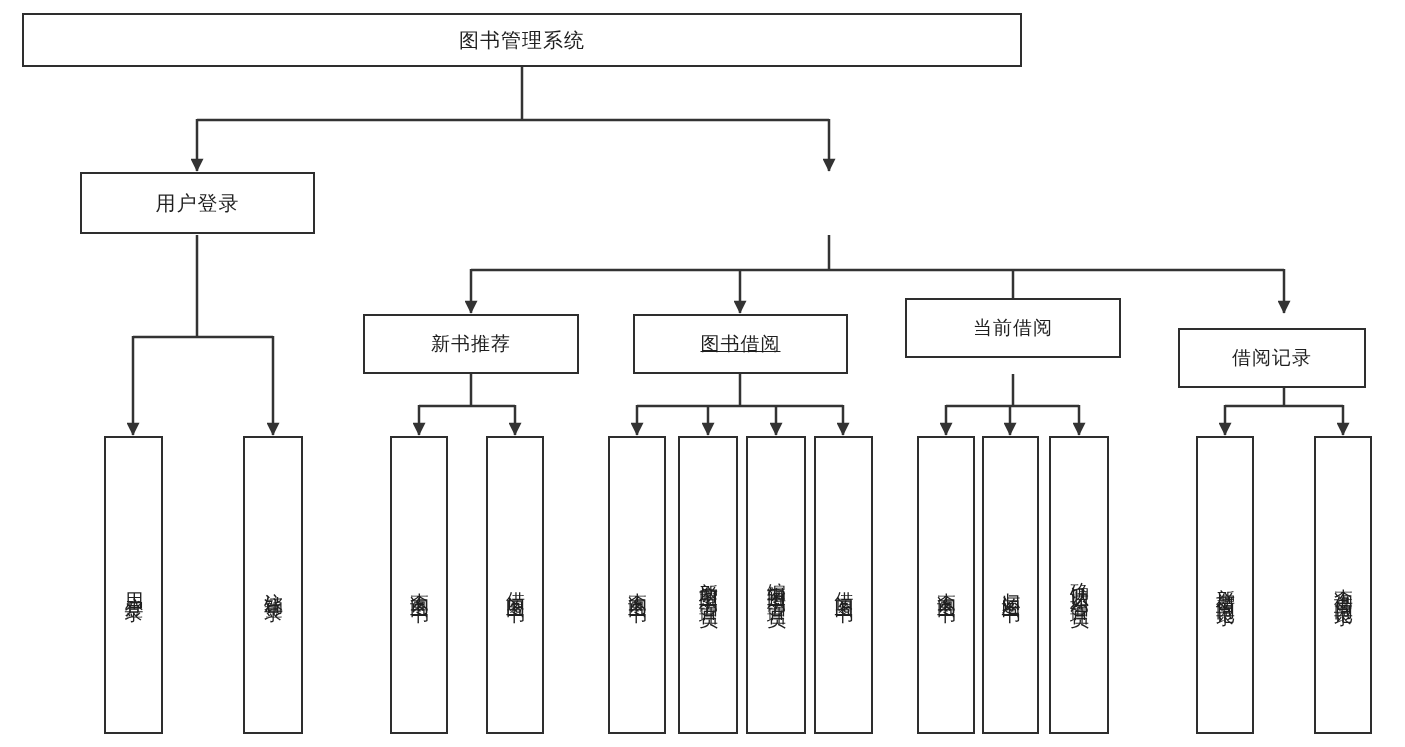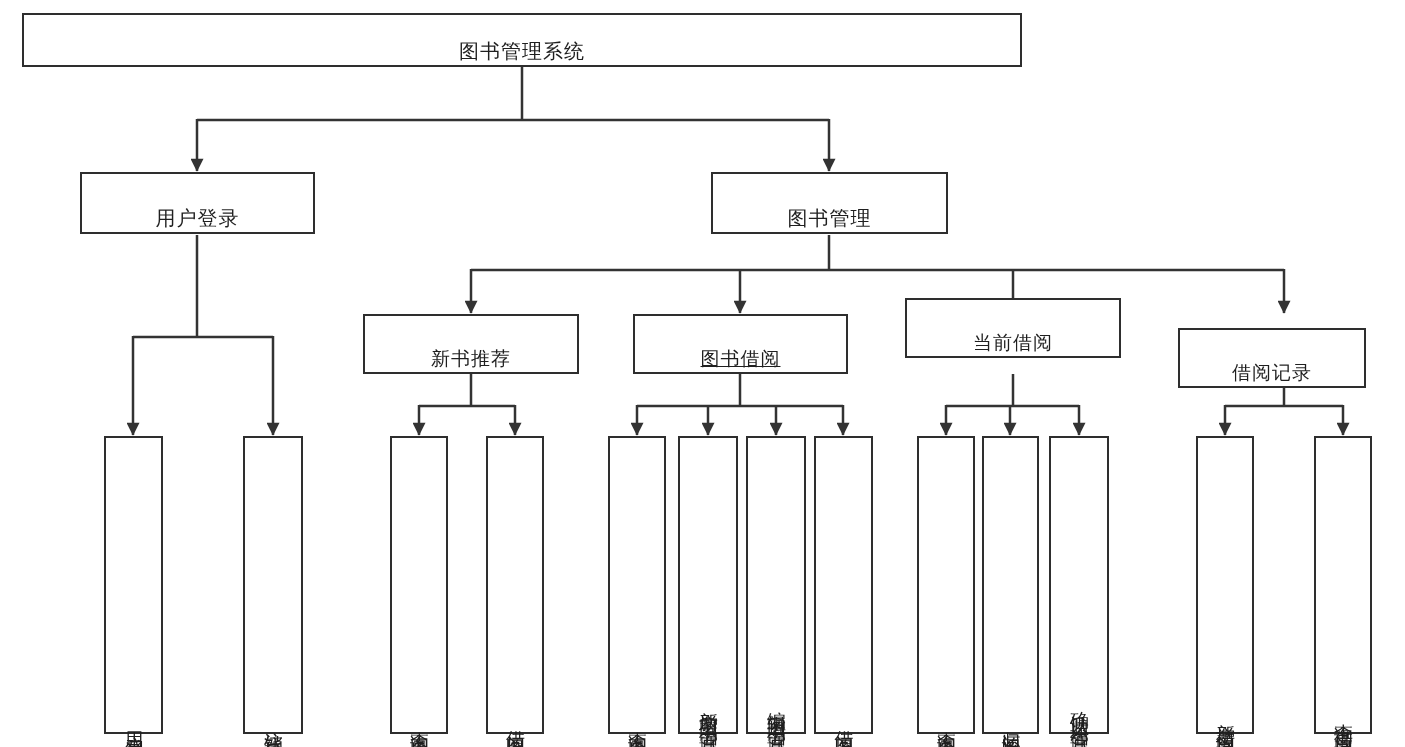--- a/index.html
+++ b/index.html
@@ -35,21 +35,21 @@
   .connector-layer marker path{
     fill:var(--line);
     stroke:none;
   }
   .box{
     position:absolute;
     box-sizing:border-box;
     border:2px solid var(--border);
     background:var(--background);
     display:flex;
-    align-items:flex-end;
+    align-items:center;
     justify-content:center;
     color:var(--text);
   }
   .hlabel{
     font-size:20px;
     letter-spacing:1px;
     color:var(--text);
     white-space:nowrap;
   }
   .l2 .hlabel{font-size:19px;}
@@ -133,23 +133,20 @@
     </g>
   </svg>
 
   <div class="box" style="left:22px;top:13px;width:1000px;height:54px;">
     <span class="hlabel">图书管理系统</span>
   </div>
 
   <div class="box" style="left:80px;top:172px;width:235px;height:62px;">
     <span class="hlabel">用户登录</span>
   </div>
-  <div class="box" style="left:711px;top:172px;width:237px;height:62px;">
-    <span class="hlabel">图书管理</span>
-  </div>
 
   <div class="box l2" style="left:363px;top:314px;width:216px;height:60px;">
     <span class="hlabel">新书推荐</span>
   </div>
   <div class="box l2" style="left:633px;top:314px;width:215px;height:60px;text-decoration:underline;">
     <span class="hlabel">图书借阅</span>
   </div>
   <div class="box l2" style="left:905px;top:298px;width:216px;height:60px;">
     <span class="hlabel">当前借阅</span>
   </div>

